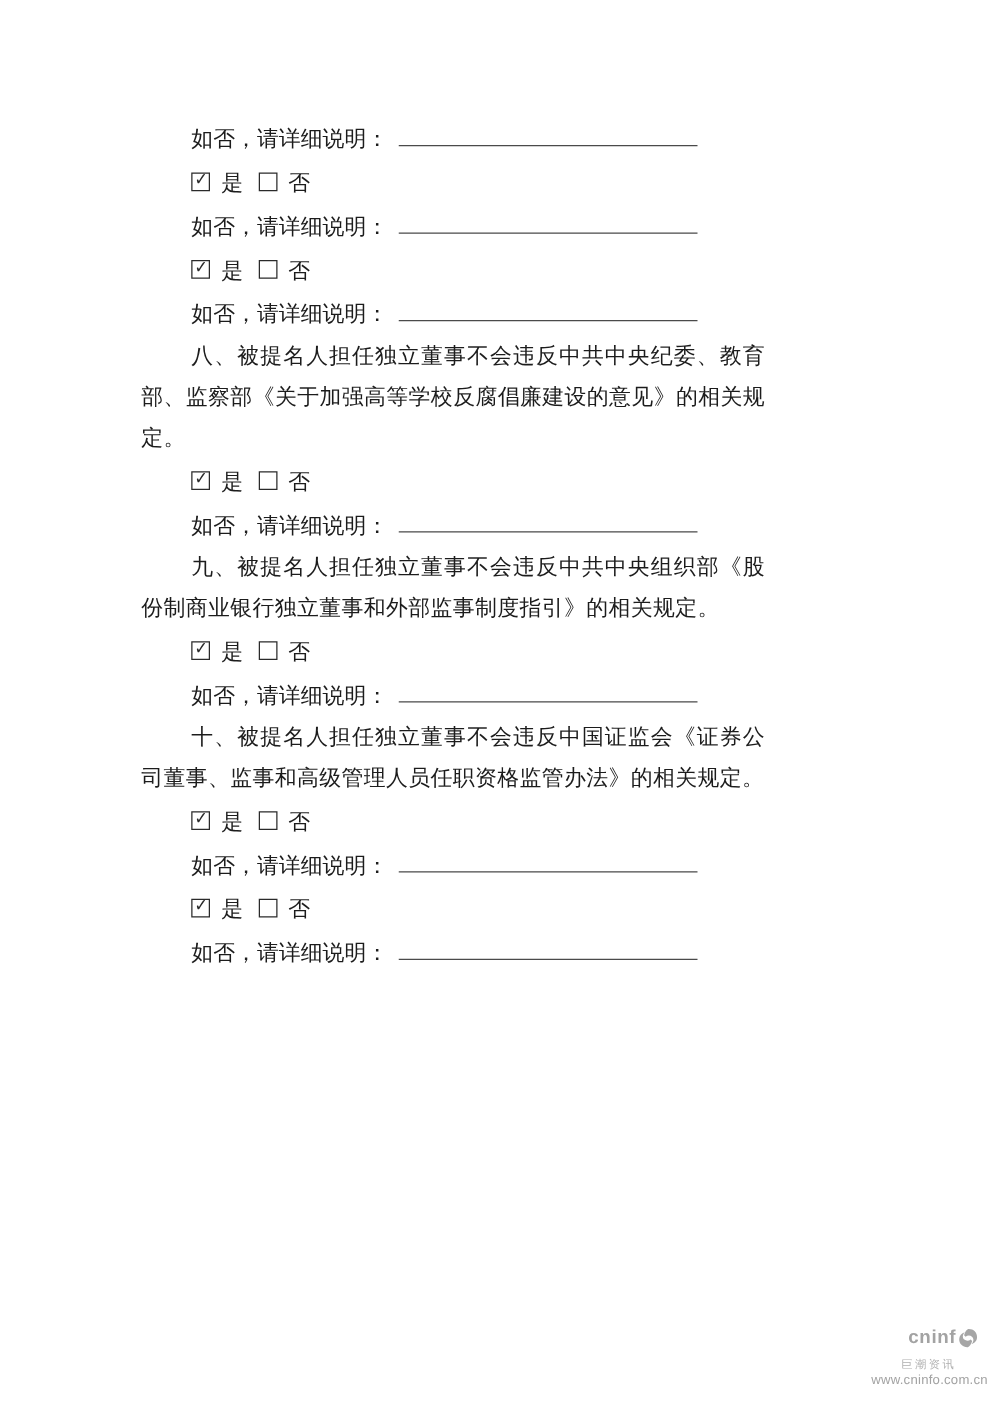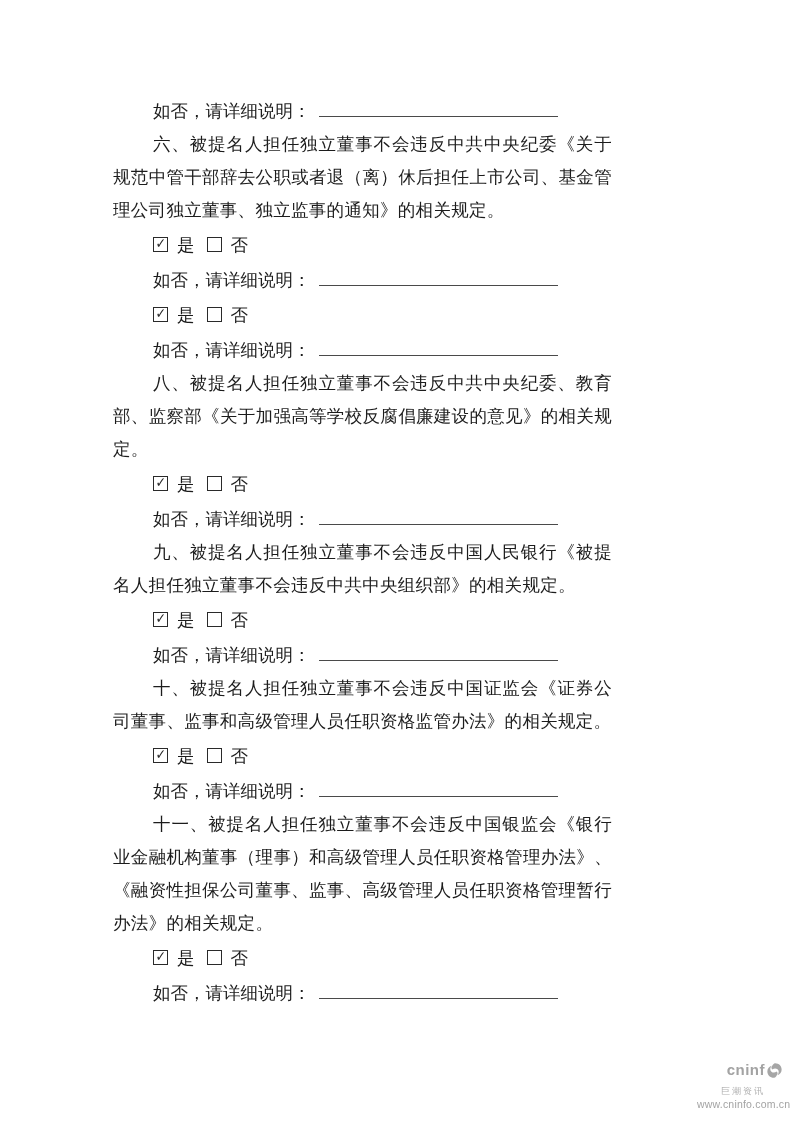--- a/index.html
+++ b/index.html
@@ -102,21 +102,20 @@
 </style>
 </head>
 <body>
 
 <div class="page">
 
   <div class="row">
     <span>如否，请详细说明：</span><span class="blank"></span>
   </div>
 
-  <p class="para">六、被提名人担任独立董事不会违反中共中央纪委《关于规范中管干部辞去公职或者退（离）休后担任上市公司、基金管理公司独立董事、独立监事的通知》的相关规定。</p>
   <div class="row yesno">
     <span class="checkbox"><span class="tick">✓</span></span><span class="cb-label">是</span><span class="checkbox"></span><span class="cb-label">否</span>
   </div>
   <div class="row">
     <span>如否，请详细说明：</span><span class="blank"></span>
   </div>
 
   <div class="row yesno">
     <span class="checkbox"><span class="tick">✓</span></span><span class="cb-label">是</span><span class="checkbox"></span><span class="cb-label">否</span>
   </div>
@@ -125,37 +124,36 @@
   </div>
 
   <p class="para">八、被提名人担任独立董事不会违反中共中央纪委、教育部、监察部《关于加强高等学校反腐倡廉建设的意见》的相关规定。</p>
   <div class="row yesno">
     <span class="checkbox"><span class="tick">✓</span></span><span class="cb-label">是</span><span class="checkbox"></span><span class="cb-label">否</span>
   </div>
   <div class="row">
     <span>如否，请详细说明：</span><span class="blank"></span>
   </div>
 
-  <p class="para">九、被提名人担任独立董事不会违反中国人民银行《被提名人担任独立董事不会违反中共中央组织部》的相关规定。</p>
+  <p class="para">九、被提名人担任独立董事不会违反中共中央组织部《股份制商业银行独立董事和外部监事制度指引》的相关规定。</p>
   <div class="row yesno">
     <span class="checkbox"><span class="tick">✓</span></span><span class="cb-label">是</span><span class="checkbox"></span><span class="cb-label">否</span>
   </div>
   <div class="row">
     <span>如否，请详细说明：</span><span class="blank"></span>
   </div>
 
   <p class="para">十、被提名人担任独立董事不会违反中国证监会《证券公司董事、监事和高级管理人员任职资格监管办法》的相关规定。</p>
   <div class="row yesno">
     <span class="checkbox"><span class="tick">✓</span></span><span class="cb-label">是</span><span class="checkbox"></span><span class="cb-label">否</span>
   </div>
   <div class="row">
     <span>如否，请详细说明：</span><span class="blank"></span>
   </div>
 
-  <p class="para">十一、被提名人担任独立董事不会违反中国银监会《银行业金融机构董事（理事）和高级管理人员任职资格管理办法》、《融资性担保公司董事、监事、高级管理人员任职资格管理暂行办法》的相关规定。</p>
   <div class="row yesno">
     <span class="checkbox"><span class="tick">✓</span></span><span class="cb-label">是</span><span class="checkbox"></span><span class="cb-label">否</span>
   </div>
   <div class="row">
     <span>如否，请详细说明：</span><span class="blank"></span>
   </div>
 
 </div>
 
 <div class="watermark">

